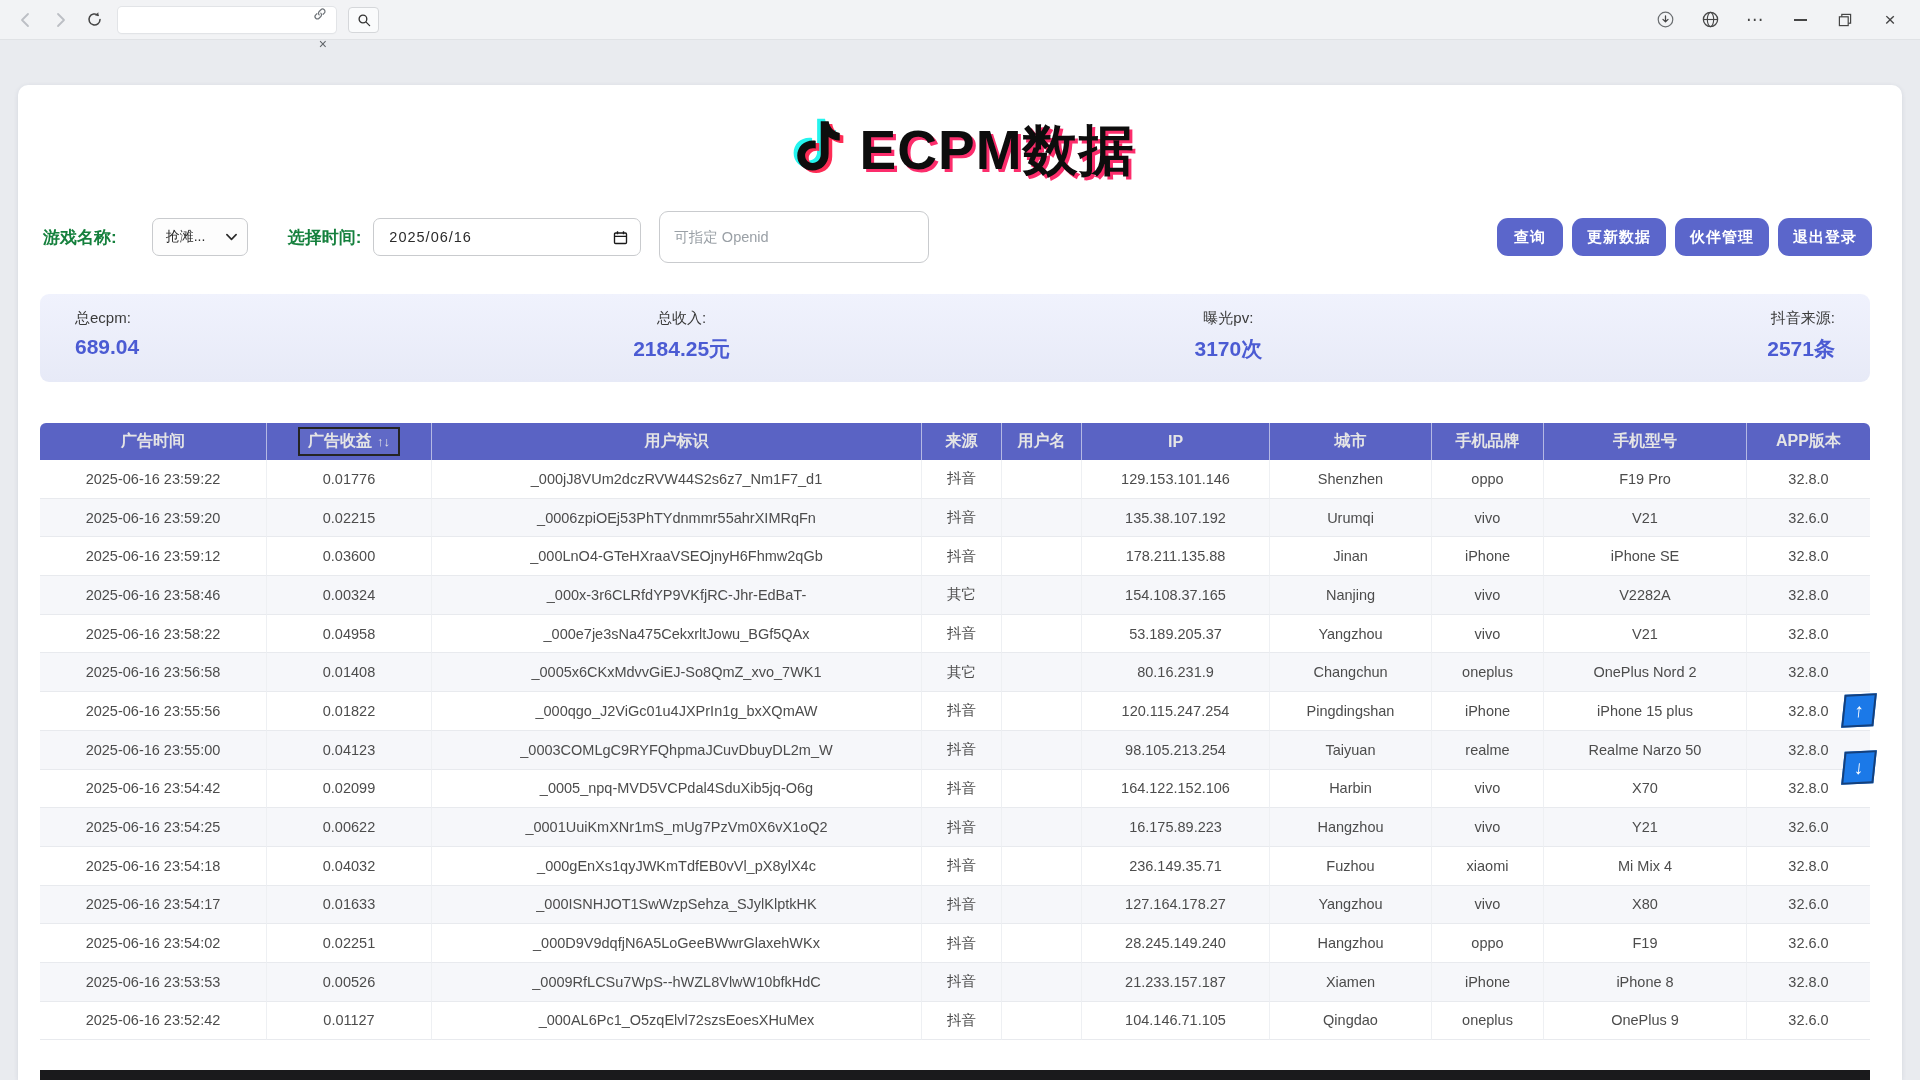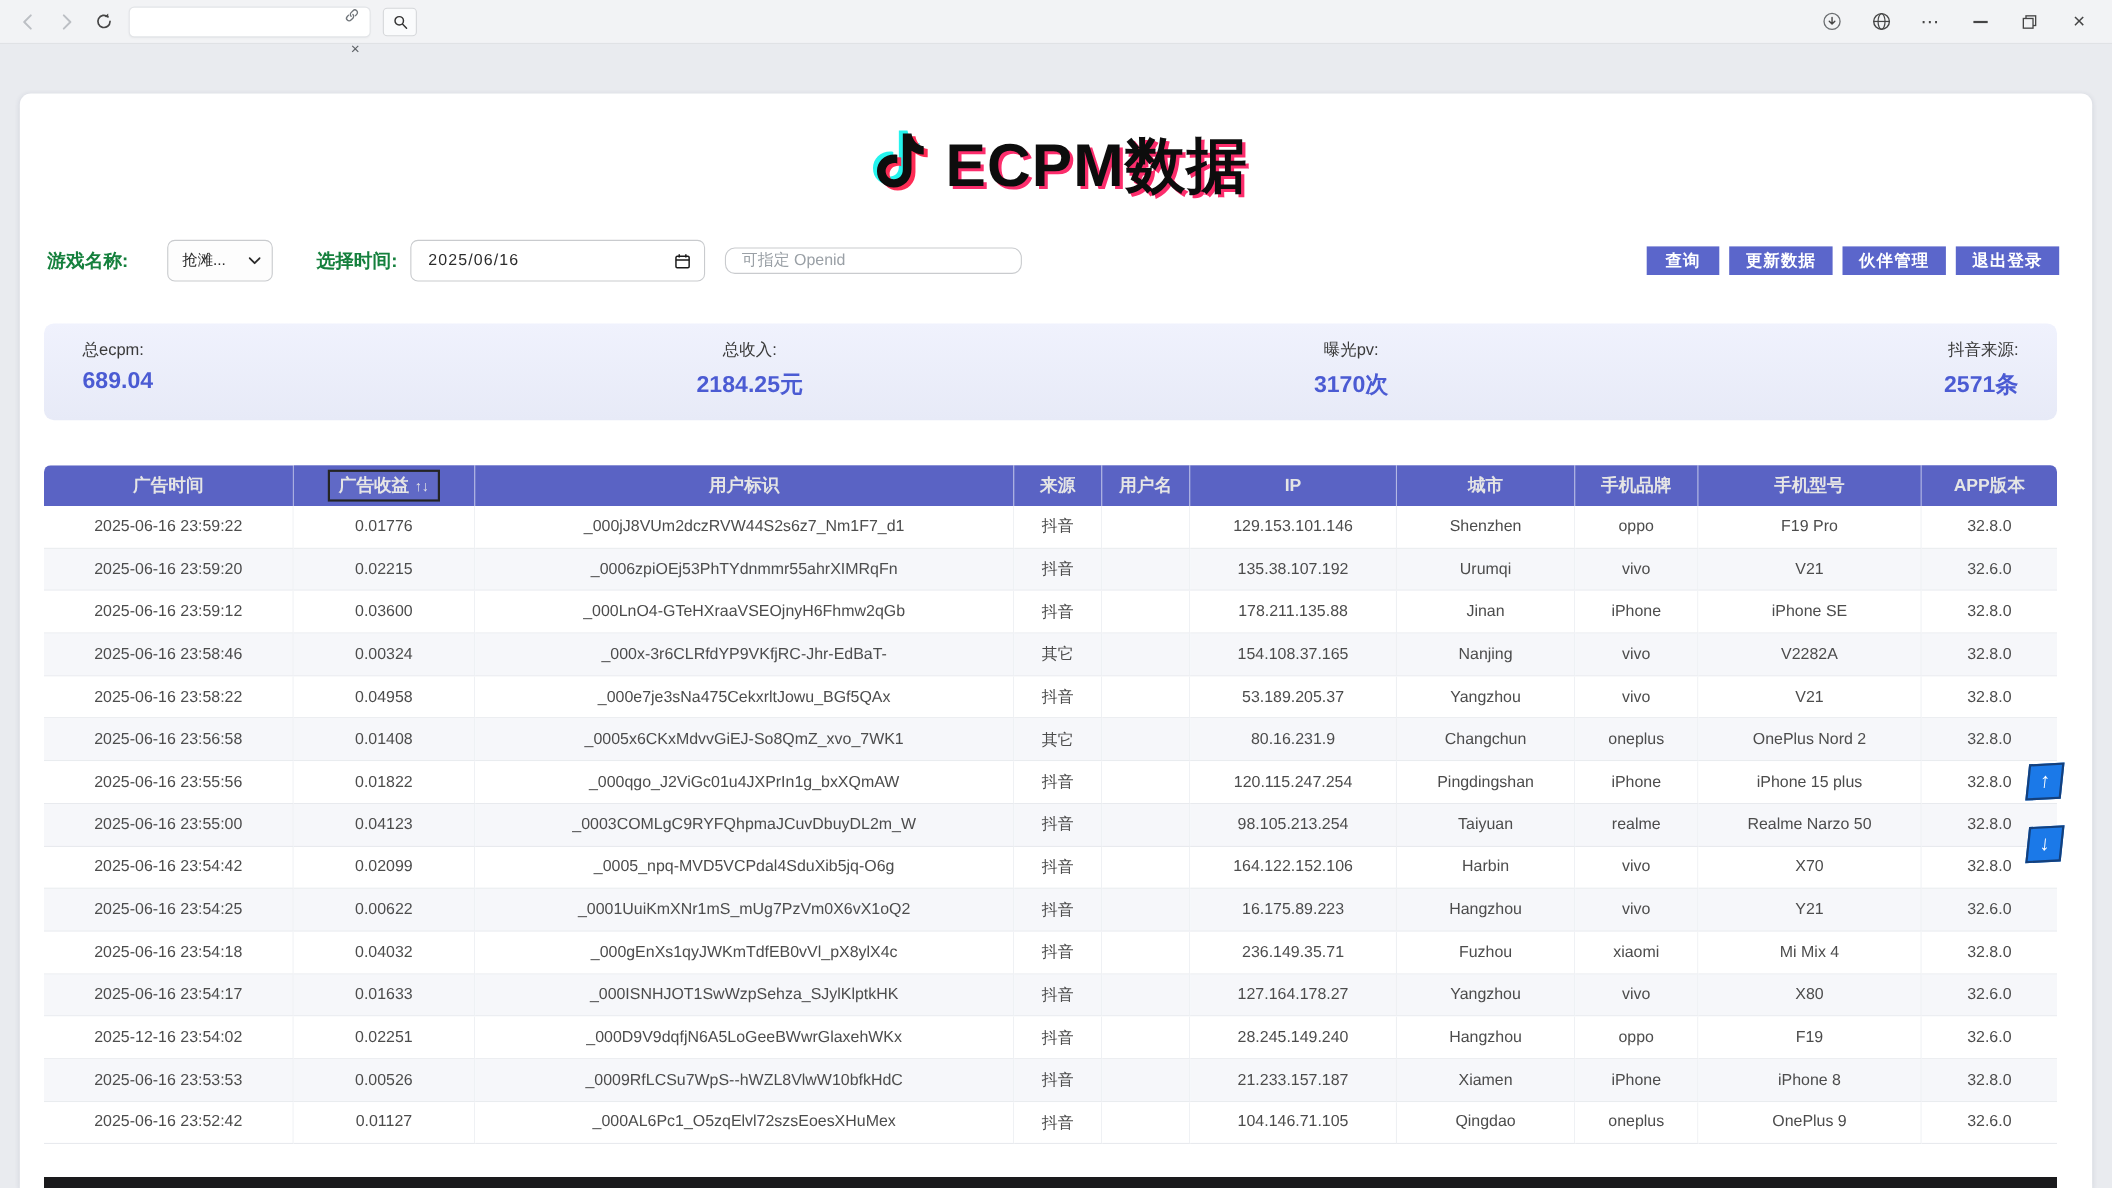--- a/index.html
+++ b/index.html
@@ -60,28 +60,28 @@
     background:#fdfdfd; display:flex; align-items:center; justify-content:space-between;
     padding:0 10px 0 13px; font-size:14px; color:#2b2b2b;
   }
   .f-label2 { margin-left:40px; }
   .date-input {
     margin-left:12px; width:268px; height:38px; border:1px solid #c9cbce; border-radius:7px;
     background:#fff; display:flex; align-items:center; justify-content:space-between;
     padding:0 12px 0 15px; font-size:14.5px; color:#2b2b2b; letter-spacing:1px;
   }
   .openid-input {
-    margin-left:18px; width:270px; height:24px; border:1px solid #c9cbce; border-radius:9px;
+    margin-left:18px; width:270px; height:52px; border:1px solid #c9cbce; border-radius:9px;
     background:#fff; padding:0 14px; font-size:14.5px; color:#333;
     font-family:"Liberation Sans","DejaVu Sans",sans-serif;
   }
   .openid-input::placeholder { color:#9aa0a6; }
   .btn-group { margin-left:auto; display:flex; gap:9px; }
   .btn {
-    height:26px; border:none; border-radius:0; background:#5b66cb; color:#fff;
+    height:38px; border:none; border-radius:11px; background:#5b66cb; color:#fff;
     font-size:15px; font-weight:700; letter-spacing:1px; padding:0 15px;
     font-family:"Liberation Sans","DejaVu Sans",sans-serif; cursor:pointer; white-space:nowrap;
   }
   .btn-sm { padding:0 17px; }
 
   
   .stats {
     position:absolute; left:22px; top:209px; width:1830px; height:88px;
     border-radius:9px; background:linear-gradient(180deg,#f0f2fd 0%,#e7eaf7 100%);
     display:flex; justify-content:space-between; padding:15px 35px;
@@ -443,21 +443,21 @@
           <td>_000ISNHJOT1SwWzpSehza_SJylKlptkHK</td>
           <td>抖音</td>
           <td></td>
           <td>127.164.178.27</td>
           <td>Yangzhou</td>
           <td>vivo</td>
           <td>X80</td>
           <td>32.6.0</td>
         </tr>
         <tr>
-          <td>2025-12-16 23:54:02</td>
+          <td>2025-06-16 23:54:02</td>
           <td>0.02251</td>
           <td>_000D9V9dqfjN6A5LoGeeBWwrGlaxehWKx</td>
           <td>抖音</td>
           <td></td>
           <td>28.245.149.240</td>
           <td>Hangzhou</td>
           <td>oppo</td>
           <td>F19</td>
           <td>32.6.0</td>
         </tr>

